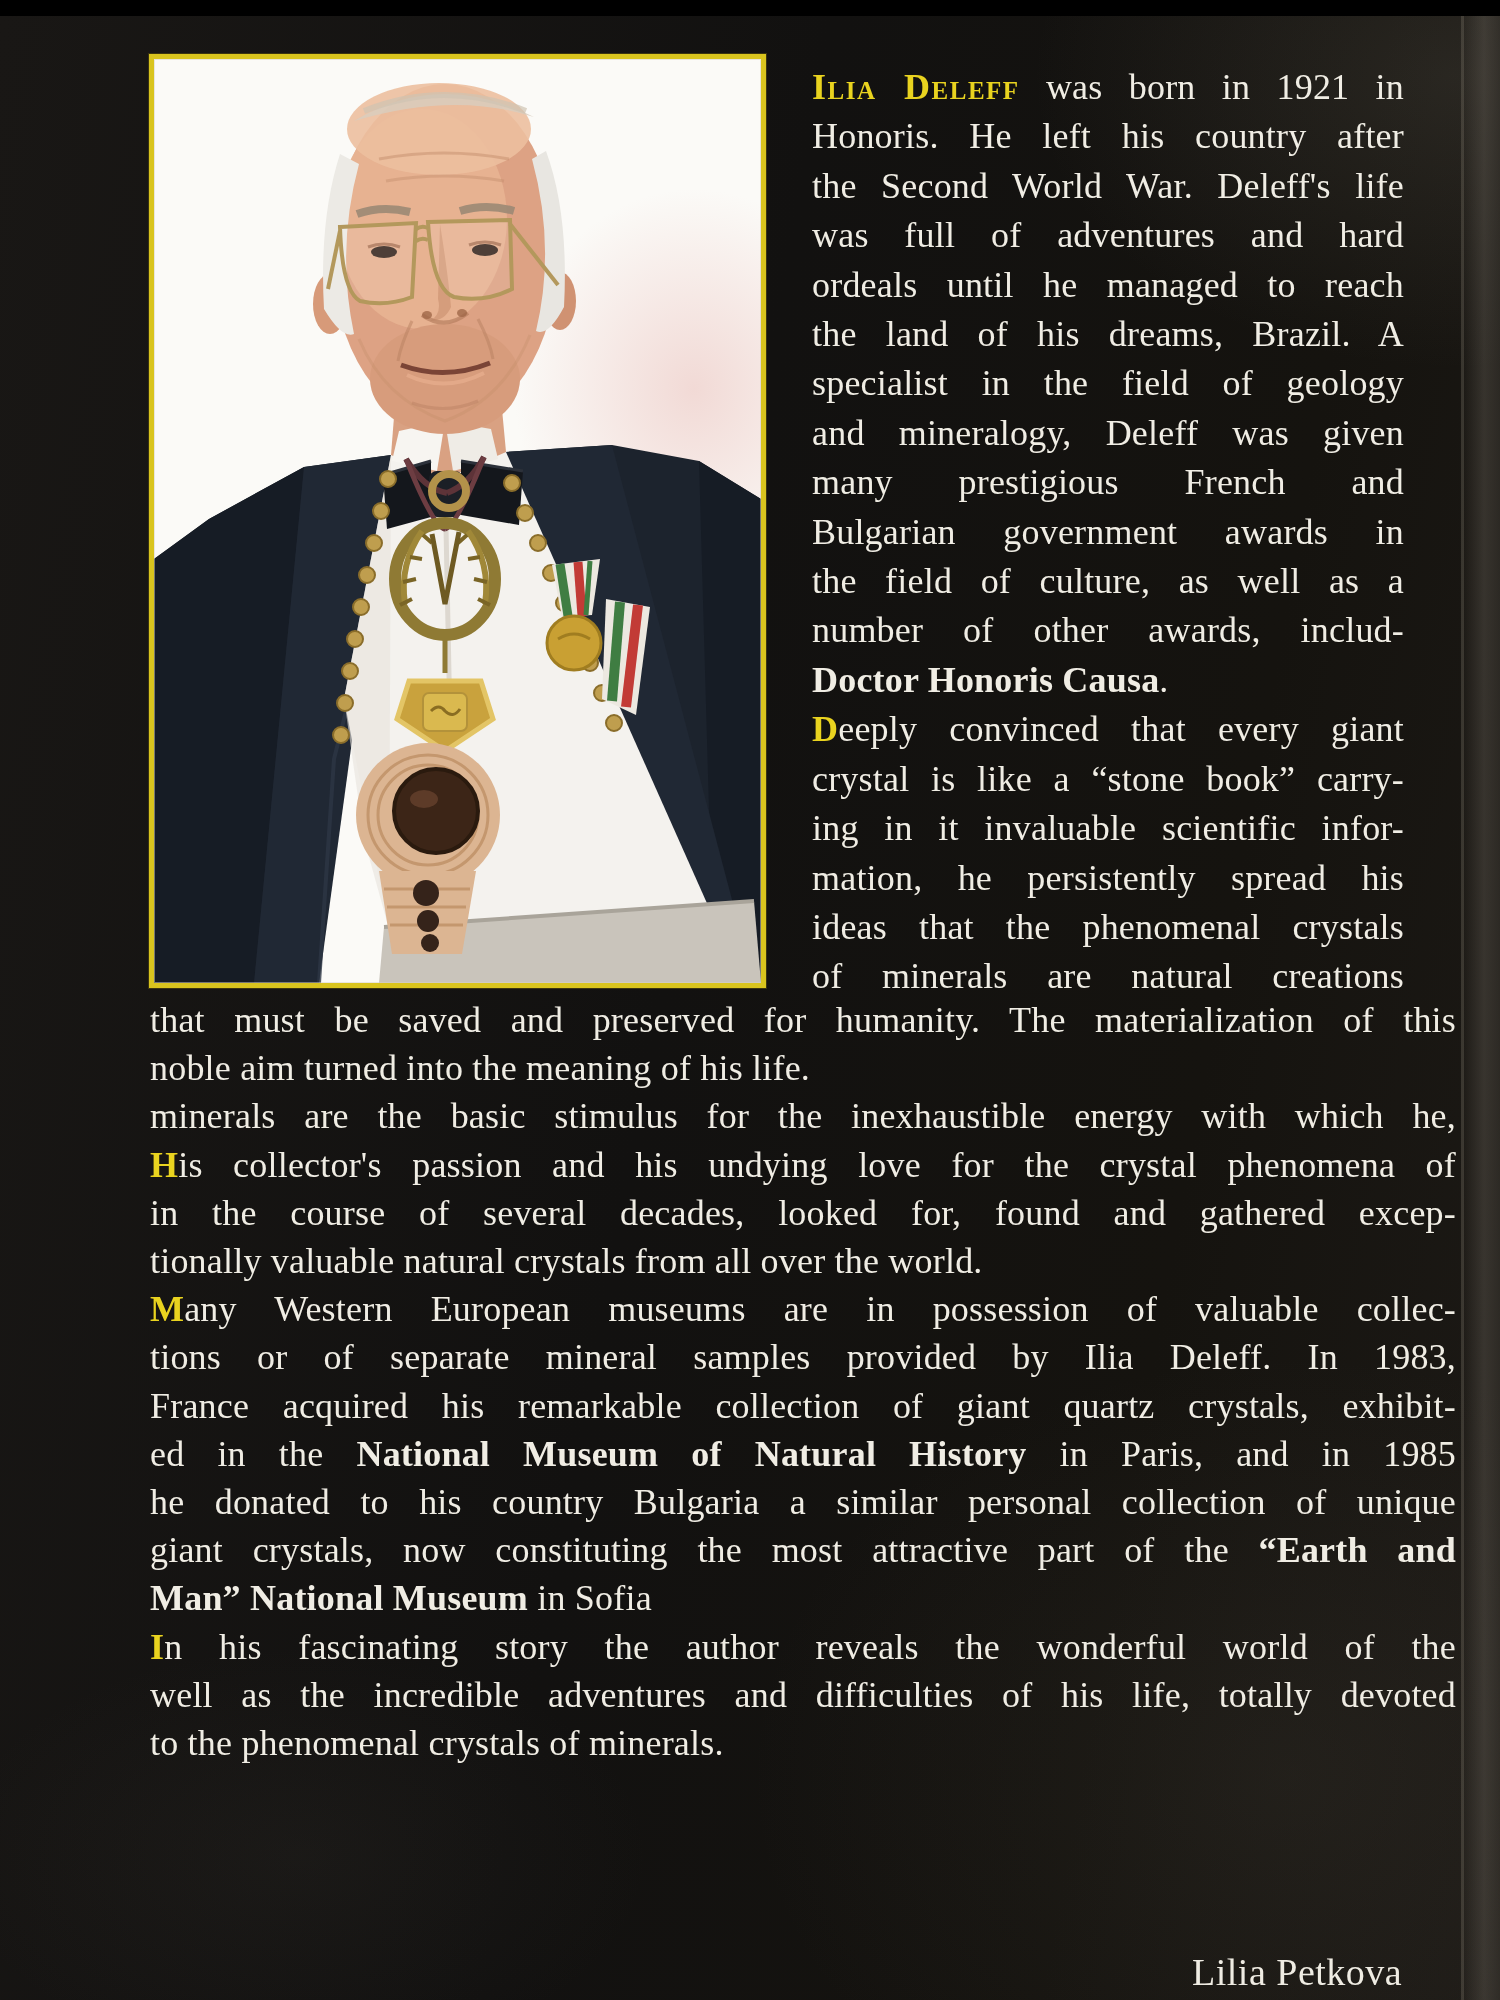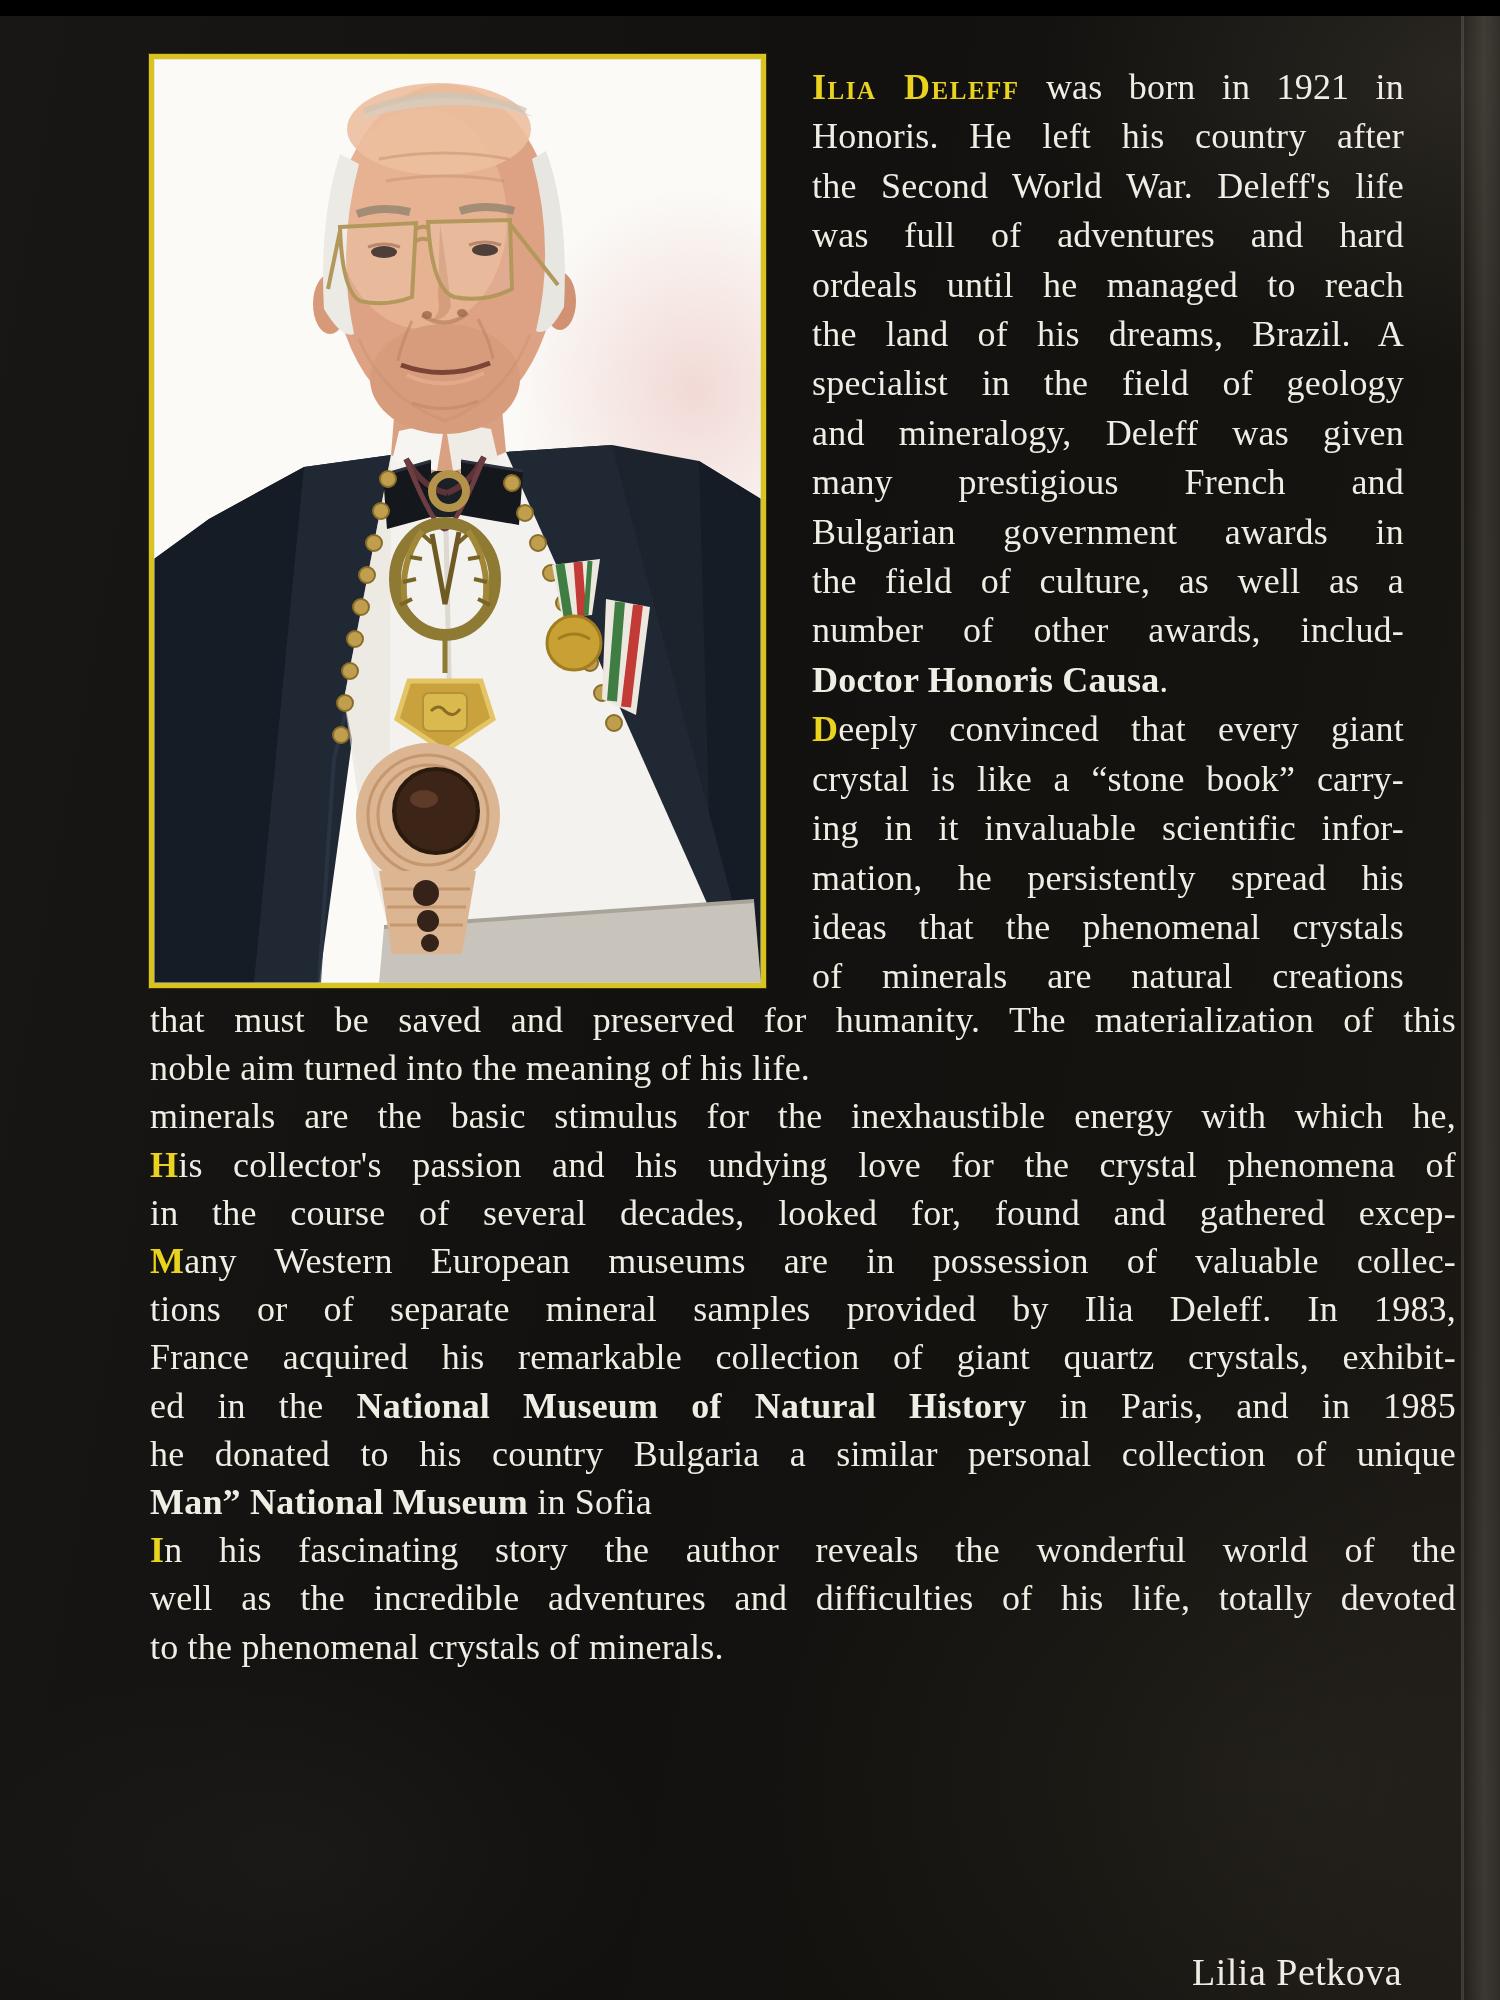--- a/index.html
+++ b/index.html
@@ -241,25 +241,27 @@
       <div class="line"><span class="seg-n">ideas that the phenomenal crystals</span></div>
       <div class="line"><span class="seg-n">of minerals are natural creations</span></div>
     </div>
 
   <div id="full-lines" class="textblock">
       <div class="line"><span class="seg-n">that must be saved and preserved for humanity. The materialization of this</span></div>
       <div class="line end"><span class="seg-n">noble aim turned into the meaning of his life.</span></div>
       <div class="line"><span class="seg-n">minerals are the basic stimulus for the inexhaustible energy with which he,</span></div>
       <div class="line"><span class="seg-y" style="color: rgb(233, 211, 31);">H</span><span class="seg-n">is collector's passion and his undying love for the crystal phenomena of</span></div>
       <div class="line"><span class="seg-n">in the course of several decades, looked for, found and gathered excep-</span></div>
+      <div class="line end"><span class="seg-n">tionally valuable natural crystals from all over the world.</span></div>
       <div class="line"><span class="seg-y" style="color: rgb(233, 211, 31);">M</span><span class="seg-n">any Western European museums are in possession of valuable collec-</span></div>
       <div class="line"><span class="seg-n">tions or of separate mineral samples provided by Ilia Deleff. In 1983,</span></div>
       <div class="line"><span class="seg-n">France acquired his remarkable collection of giant quartz crystals, exhibit-</span></div>
       <div class="line"><span class="seg-n">ed in the </span><span class="seg-b">National Museum of Natural History</span><span class="seg-n"> in Paris, and in 1985</span></div>
       <div class="line"><span class="seg-n">he donated to his country Bulgaria a similar personal collection of unique</span></div>
+      <div class="line"><span class="seg-n">giant crystals, now constituting the most attractive part of the </span><span class="seg-b">“Earth and</span></div>
       <div class="line end"><span class="seg-b">Man” National Museum</span><span class="seg-n"> in Sofia</span></div>
       <div class="line"><span class="seg-y" style="color: rgb(233, 211, 31);">I</span><span class="seg-n">n his fascinating story the author reveals the wonderful world of the</span></div>
       <div class="line"><span class="seg-n">well as the incredible adventures and difficulties of his life, totally devoted</span></div>
       <div class="line end"><span class="seg-n">to the phenomenal crystals of minerals.</span></div>
     </div>
 
   <div id="signature">Lilia Petkova</div>
 </div>
 
 </body></html>

